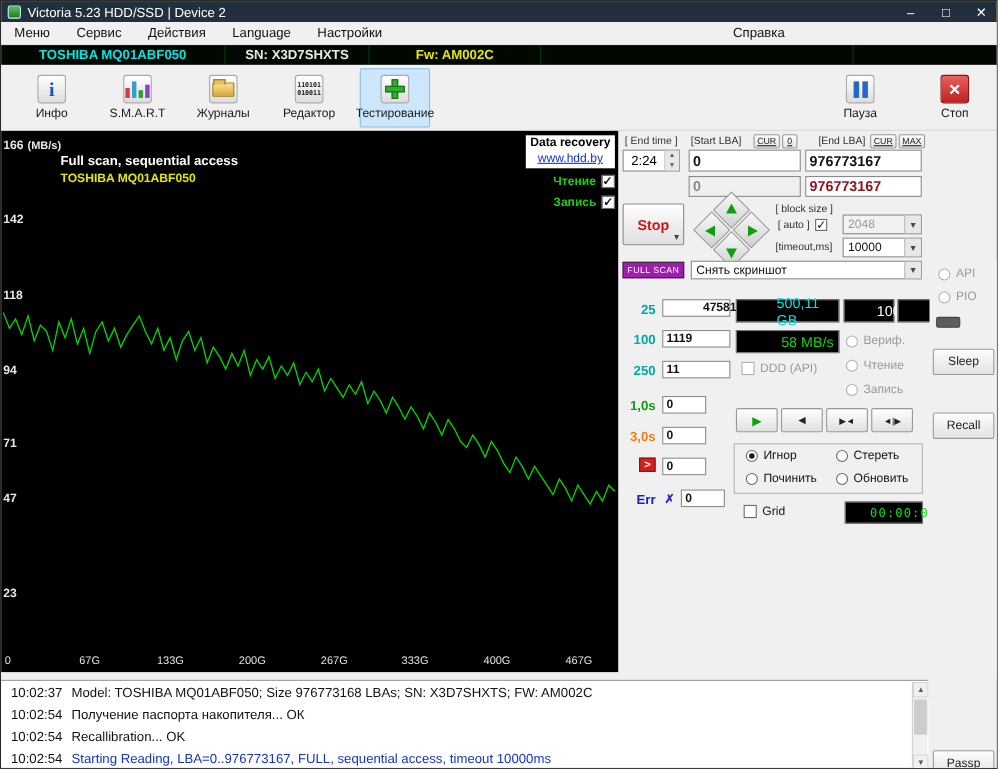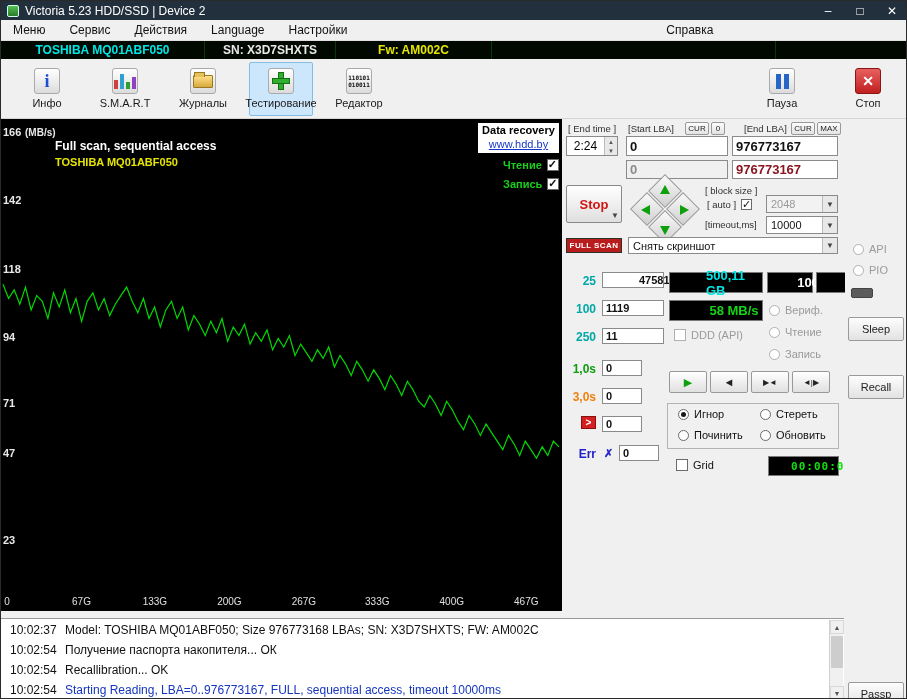--- a/index.html
+++ b/index.html
@@ -69,39 +69,39 @@
   
   .cb { width:12px; height:12px; background:#fff; border:1px solid #6a6a6a; display:inline-block; position:relative; flex:0 0 auto; }
   .cb.on:after { content:"✓"; position:absolute; left:0; top:-2px; font-size:11px; color:#111; }
   .rb { width:11px; height:11px; border-radius:50%; background:#fff; border:1px solid #6a6a6a; display:inline-block; position:relative; flex:0 0 auto; }
   .rb.on:after { content:""; position:absolute; left:2px; top:2px; width:5px; height:5px; border-radius:50%; background:#1a1a1a; }
   .dis, .dis * { color:#9a9a9a !important; }
   .dis .cb, .dis .rb { border-color:#b0b0b0; }
   .fld { position:absolute; background:#fff; border:1px solid #8a8a8a; font-size:13px; font-weight:bold; color:#111; padding:0 3px; display:flex; align-items:center; }
   .fld.gray { background:#f0f0f0; color:#8a8a8a; }
   .fld.maroon { color:#8b1520; }
-  .sbtn { position:absolute; background:linear-gradient(#fdfdfd,#e3e3e3); border:1px solid #999; border-radius:2px; font-size:8px; display:flex; align-items:center; justify-content:center; color:#222; }
+  .sbtn { position:absolute; background:linear-gradient(#fdfdfd,#e3e3e3); border:1px solid #999; border-radius:2px; font-size:8px; display:flex; align-items:center; justify-content:center; color:#222;text-decoration:underline; }
   .lbl { position:absolute; font-size:9.5px; color:#303030; white-space:nowrap; }
   .combo { position:absolute; background:#fff; border:1px solid #8a8a8a; font-size:11px; color:#111; display:flex; align-items:center; padding-left:4px; }
   .combo .arr { margin-left:auto; width:15px; align-self:stretch; border-left:1px solid #bbb; background:#e8e8e8; display:flex; align-items:center; justify-content:center; font-size:8px; color:#444; }
   .combo.gray { background:#f2f2f2; color:#999; }
-  .blackbox { position:absolute; background:#000; border:1px solid #7a7a7a; display:flex; align-items:center; justify-content:center; font-weight:bold;padding-left:36px; }
+  .blackbox { position:absolute; background:#000; border:1px solid #7a7a7a; display:flex; align-items:center; justify-content:center; font-weight:normal;padding-left:36px; }
 
   
   .controls { position:absolute; left:563px; top:0; width:278px; height:499px; font-size:11px; }
   .spin { position:absolute; left:2px; top:17px; width:52px; height:20px; background:#fff; border:1px solid #8a8a8a; display:flex; align-items:center; }
   .spin .val { flex:1; text-align:center; font-size:12px; }
   .spin .arrows { width:13px; display:flex; flex-direction:column; border-left:1px solid #bbb; }
   .spin .arrows i { height:9px; font-size:6px; color:#555; display:flex; align-items:center; justify-content:center; background:#e8e8e8; font-style:normal; }
   .stopbtn { position:absolute; left:2px; top:66px; width:56px; height:38px; background:linear-gradient(#ffffff,#dfdfdf); border:1px solid #8a8a8a; border-radius:2px; display:flex; align-items:center; justify-content:center; color:#d01515; font-weight:bold; font-size:13px; }
   .stopbtn .darr { position:absolute; right:2px; bottom:2px; font-size:8px; color:#444; }
   .dpad { position:absolute; left:70px; top:62px; width:62px; height:60px; }
   .dpad .tile { position:absolute; width:24px; height:24px; background:linear-gradient(135deg,#fafafa,#cfcfcf); border:1px solid #999; transform:rotate(45deg); }
   .dpad .tri { position:absolute; width:0; height:0; }
-  .fullscan { position:absolute; left:2px; top:119px; width:56px; height:15px; background:#b91c1c; color:#fff; font-size:8px; font-weight:bold; display:flex; align-items:center; justify-content:center; border:1px solid #2a3328; letter-spacing:.4px; }
+  .fullscan { position:absolute; left:2px; top:119px; width:56px; height:15px; background:#a21caf; color:#fff; font-size:8px; font-weight:normal; display:flex; align-items:center; justify-content:center; border:1px solid #2a3328; letter-spacing:.4px; }
   .statlbl { position:absolute; width:30px; text-align:right; font-size:12px; font-weight:bold; }
   .statval { position:absolute; background:#fff; border:1px solid #8a8a8a; font-size:11px; font-weight:bold; color:#111; padding:1px 3px; }
   .c-cyan { color:#00a8a8; } .c-green { color:#0f9c0f; } .c-orange { color:#f08010; }
   .redbox { background:#d42020; color:#fff; text-align:center; font-size:10px; border:1px solid #8a0f0f; width:15px; height:13px; line-height:12px; }
   .c-blue { color:#2020c8; }
   .errx { position:absolute; color:#2828c8; font-size:11px; font-weight:bold; }
   .playbtn { position:absolute; top:252px; width:38px; height:22px; background:linear-gradient(#ffffff,#e0e0e0); border:1px solid #999; border-radius:2px; display:flex; align-items:center; justify-content:center; font-size:11px; color:#222; }
   .playbtn.green { color:#0ca00c; }
   .modebox { position:absolute; left:103px; top:284px; width:172px; height:46px; border:1px solid #b4b4b4; }
   .mode { position:absolute; display:flex; align-items:center; gap:5px; font-size:11px; color:#111; }
@@ -173,34 +173,34 @@
           </span>
       </span>
       <span>S.M.A.R.T</span>
     </div>
     <div class="tbtn">
       <span class="ticon">
           <span class="folder"></span>
         </span>
       <span>Журналы</span>
     </div>
+    <div class="tbtn">
+      <span class="ticon">
+          <span class="binary">110101<br>010011</span>
+        </span>
+      <span>Редактор</span>
+    </div>
     <div class="tbtn active">
       <span class="ticon">
           <span class="plus">
             <i class="v"></i>
             <i class="h"></i>
           </span>
         </span>
       <span>Тестирование</span>
-    </div>
-    <div class="tbtn">
-      <span class="ticon">
-          <span class="binary">110101<br>010011</span>
-        </span>
-      <span>Редактор</span>
     </div>
     <div class="tbtn tbtn-right">
       <span class="ticon">
           <span class="pause-glyph">
             <i></i>
             <i></i>
           </span>
         </span>
       <span>Пауза</span>
     </div>

